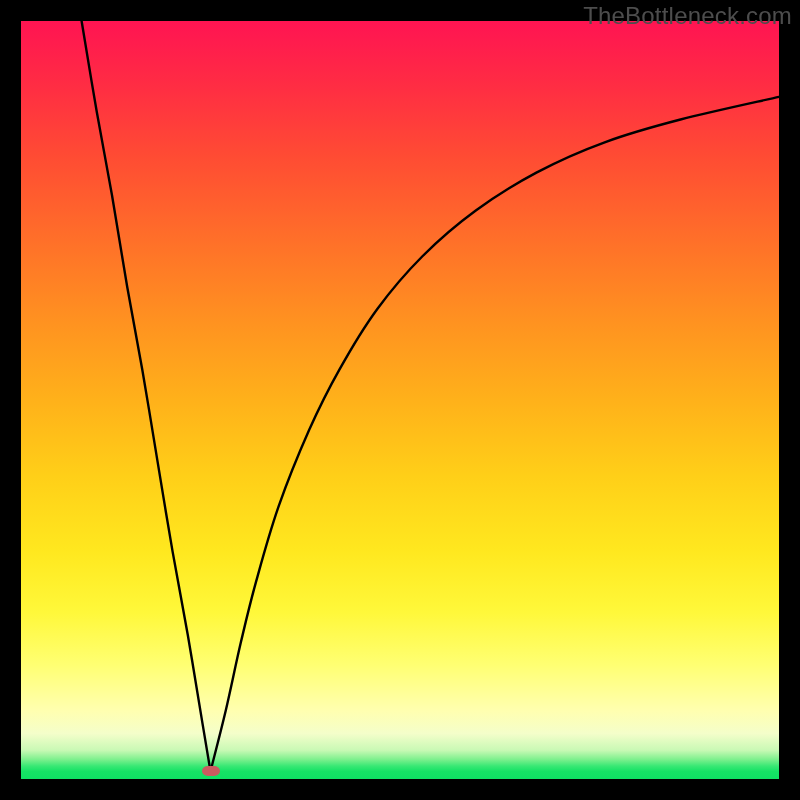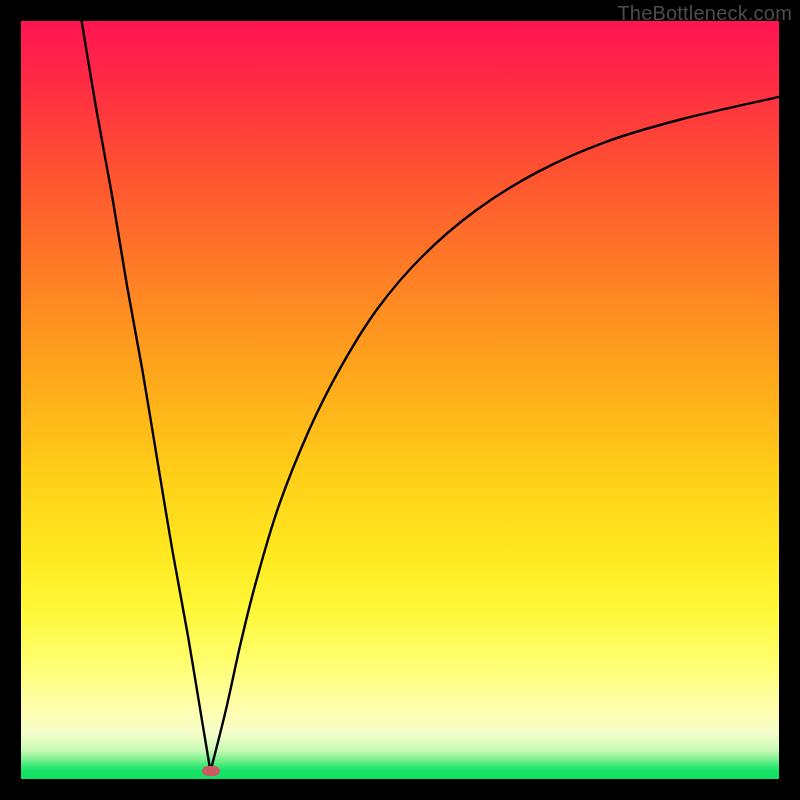--- a/index.html
+++ b/index.html
@@ -43,21 +43,21 @@
       #38e874 98.3%,
       #16e265 99%,
       #0fe063 100%
     );
   }
   .watermark {
     position: absolute;
     top: 2px;
     right: 8px;
     color: #4d4d4d;
-    font-size: 20px;
+    font-size: 24px;
     font-weight: 500;
     letter-spacing: 0.2px;
     user-select: none;
   }
   svg.curve {
     position: absolute;
     top: 0; left: 0;
     width: 758px;
     height: 758px;
     overflow: visible;

